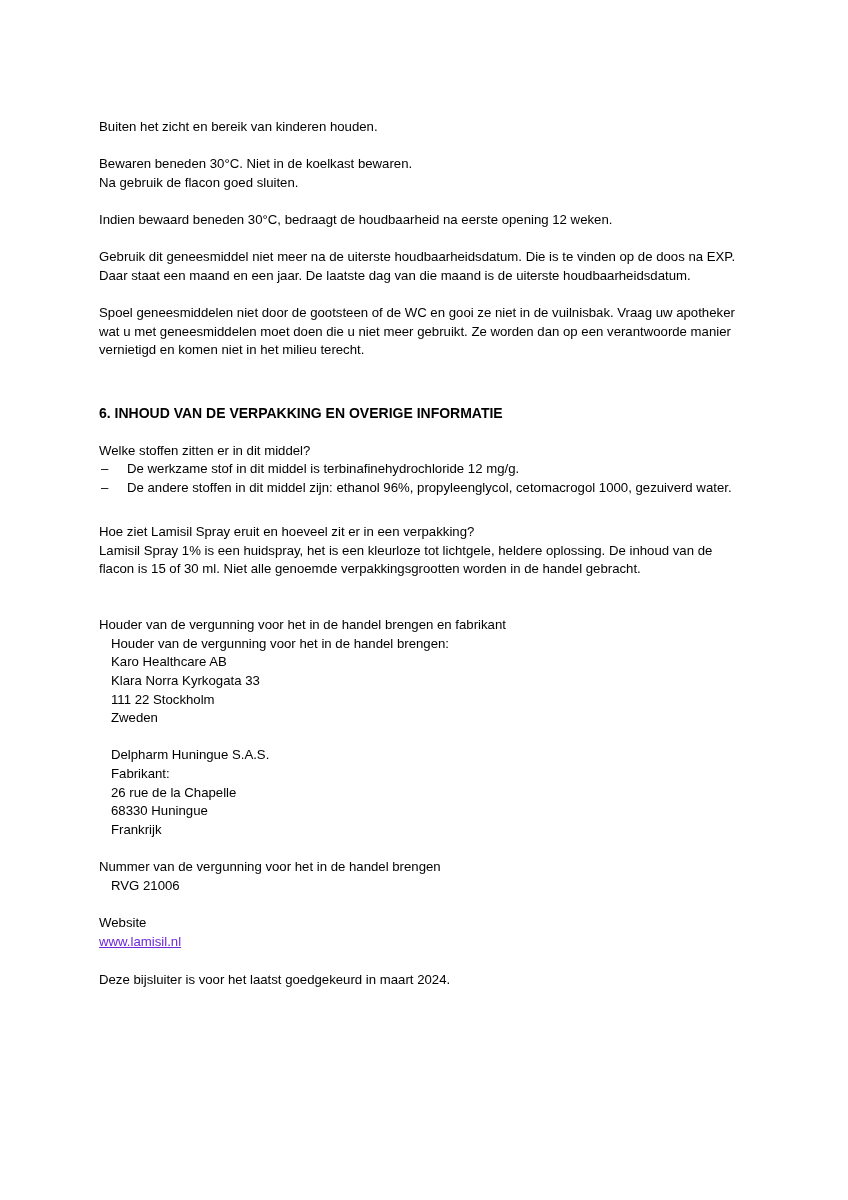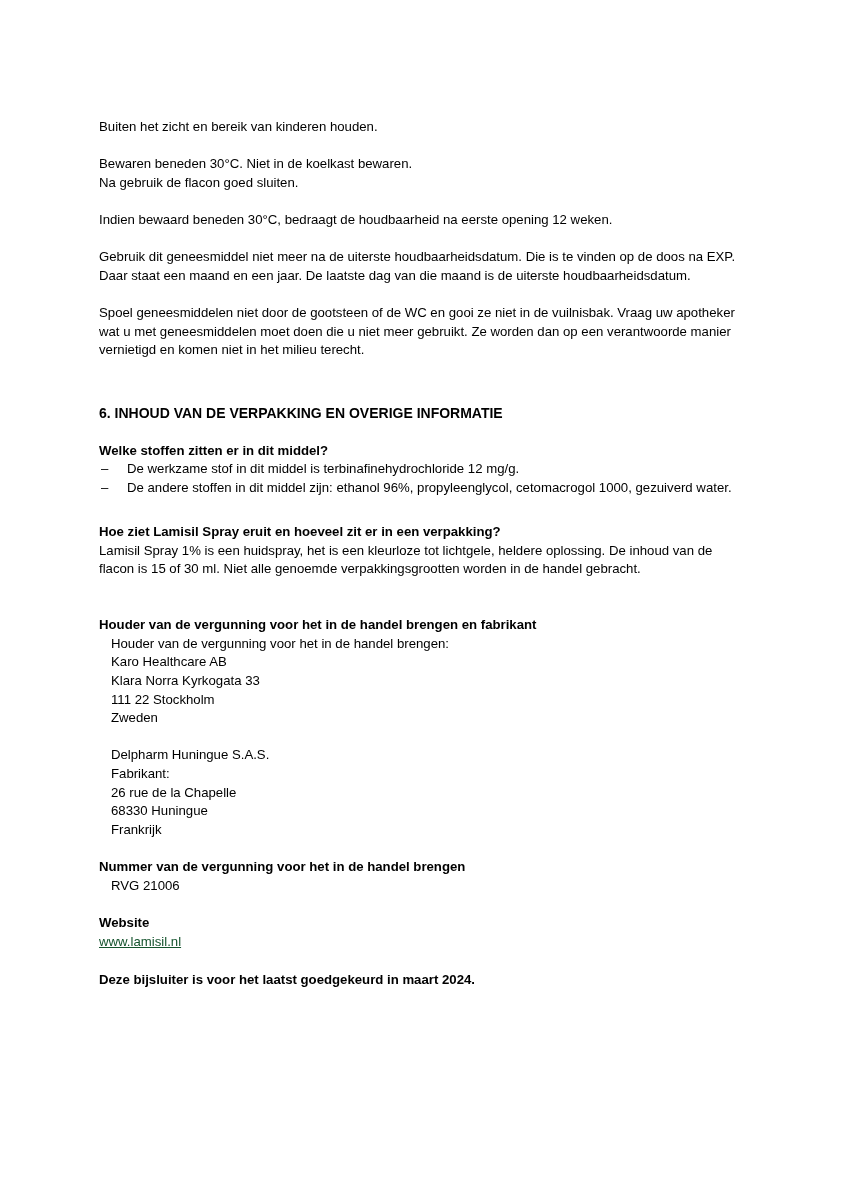--- a/index.html
+++ b/index.html
@@ -41,21 +41,21 @@
   }
   .heading-section {
     font-size: 14px;
     line-height: 18.6px;
     font-weight: bold;
     margin: 0;
   }
   .heading-sub {
     font-size: 13.2px;
     line-height: 18.6px;
-    font-weight: bold;
+    font-weight: normal;
     margin: 0;
   }
   .bullet-list {
     margin: 0;
     padding: 0;
     list-style: none;
   }
   .bullet-item {
     position: relative;
     font-size: 13.2px;
@@ -73,21 +73,21 @@
   .block-gap-6 { height: 26px; }
   .block-gap-4 { height: 18.6px; }
   .addr-line {
     font-size: 13.2px;
     line-height: 18.6px;
     margin-left: 12px;
   }
   .weblink {
     font-size: 13.2px;
     line-height: 18.6px;
-    color: #14532d;
+    color: #6d28d9;
     display: inline-block;
   }
   .footer-pageno {
     position: absolute;
     left: 0;
     top: 1130px;
     width: 848px;
     text-align: center;
     font-size: 12px;
     line-height: 16px;

